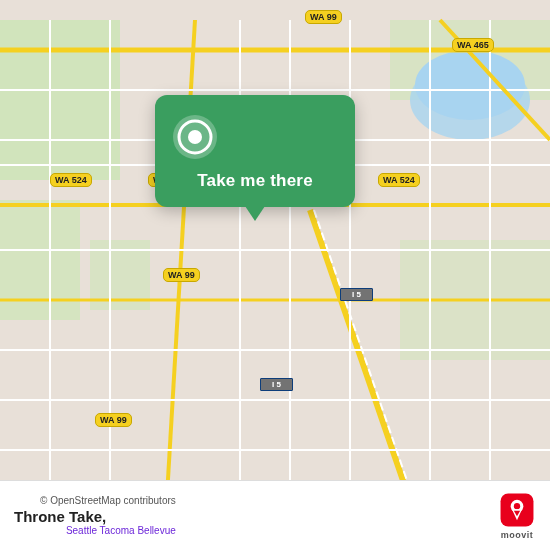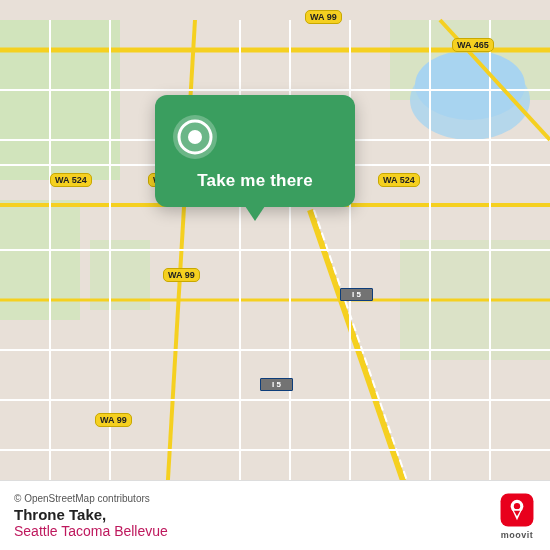--- a/index.html
+++ b/index.html
@@ -85,31 +85,33 @@
 
     .bottom-bar-left {
       display: flex;
       flex-direction: column;
     }
 
     .osm-attribution {
       font-size: 10px;
       color: #555;
       margin-bottom: 2px;
+      margin-left: 26px;
     }
 
     .location-title {
       font-size: 15px;
       font-weight: 600;
       color: #222;
     }
 
     .location-subtitle {
-      font-size: 14px;
-      color: #be185d;
+      font-size: 10px;
+      color: #6d28d9;
+      text-align: right;
     }
 
     .moovit-logo {
       display: flex;
       flex-direction: column;
       align-items: center;
     }
 
     .moovit-icon {
       width: 38px;

